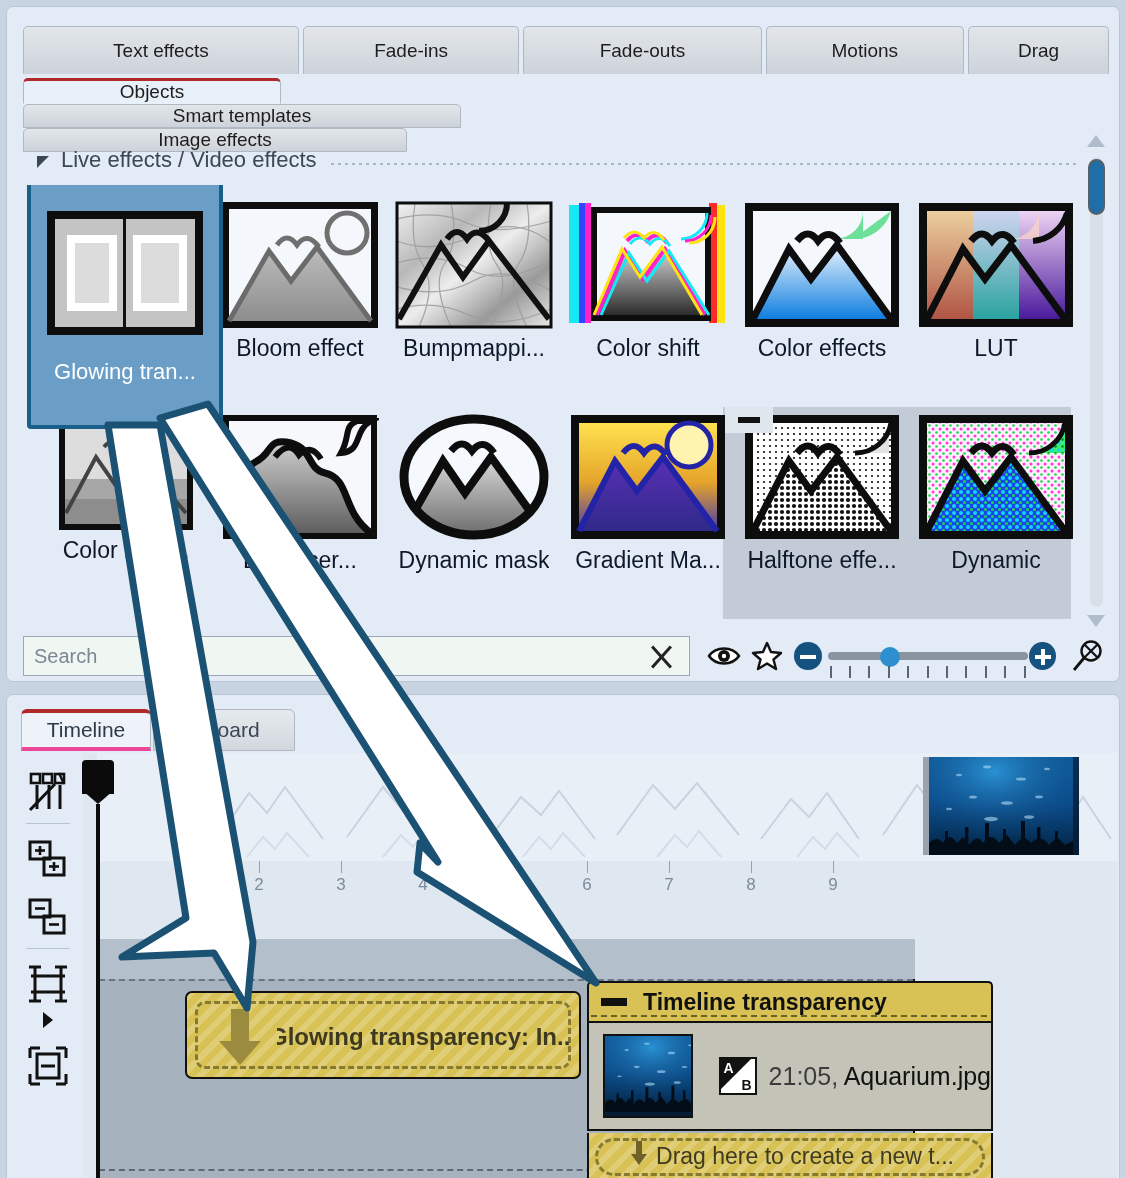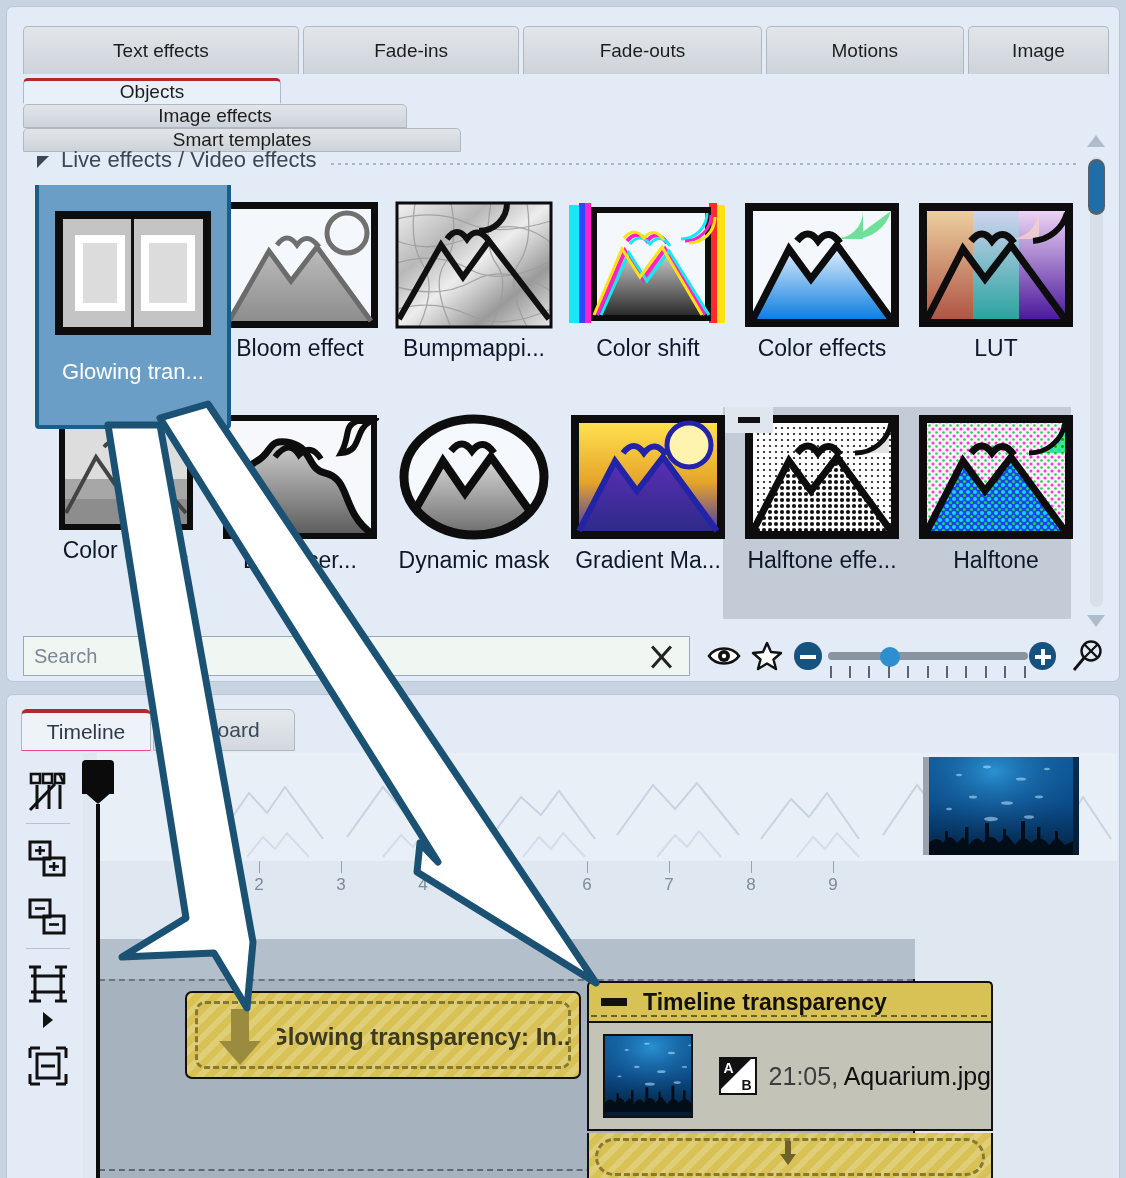--- a/index.html
+++ b/index.html
@@ -118,21 +118,21 @@
     background:#e3ebf6;border:1px solid #b9c6d6;border-top-left-radius:7px;border-top-right-radius:7px;
     box-sizing:border-box;
   }
   .tl-tabs{position:absolute;left:14px;top:14px;display:flex;}
   .tl-tab{
     background:linear-gradient(#e6eaee,#d2d8de);border:1px solid #b0b8c2;
     border-top-left-radius:6px;border-top-right-radius:6px;
     height:42px;display:flex;align-items:center;justify-content:center;
     font-size:21px;color:#3b4754;box-sizing:border-box;margin-right:2px;
   }
-  .tl-tab.active{background:#eef3f9;border-top:4px solid #b02a2a;border-bottom:1px solid #ec4899;color:#2d3a48;}
+  .tl-tab.active{background:#eef3f9;border-top:4px solid #b02a2a;border-bottom:4px solid #ec4899;color:#2d3a48;}
 
   .tl-toolbar{position:absolute;left:10px;top:62px;width:62px;height:430px;
     background:#e3ebf6;display:flex;flex-direction:column;align-items:center;}
   .tlicon{width:46px;height:46px;margin-top:12px;display:flex;align-items:center;justify-content:center;}
   .tlsep{width:44px;height:1px;background:#b6c2d0;margin-top:8px;}
 
   .tl-body{position:absolute;left:76px;top:58px;width:1034px;height:436px;background:#dfe7f1;overflow:hidden;}
 
   .tl-track-preview{position:absolute;left:14px;top:0;width:1020px;height:108px;background:#e9eff7;overflow:hidden;}
   .tl-thumb{position:absolute;left:826px;top:4px;width:150px;height:98px;
@@ -222,52 +222,52 @@
       <div class="tab-top" style="width:218px">
           <span>Fade-ins</span>
         </div>
       <div class="tab-top" style="width:240px">
           <span>Fade-outs</span>
         </div>
       <div class="tab-top" style="width:200px">
           <span>Motions</span>
         </div>
       <div class="tab-top" style="width:142px">
-          <span>Image</span>
+          <span>Drag</span>
         </div>
     </div>
 
     <div class="tabrow-bottom">
       <div class="tab-sec active" style="width:258px">
           <span>Objects</span>
         </div>
+      <div class="tab-sec" style="width:438px">
+          <span>Smart templates</span>
+        </div>
       <div class="tab-sec" style="width:384px">
           <span>Image effects</span>
-        </div>
-      <div class="tab-sec" style="width:438px">
-          <span>Smart templates</span>
         </div>
     </div>
 
     <div class="section-hdr">
       <div class="tri"></div>
       <div class="section-title">Live effects / Video effects</div>
       <div class="dots"></div>
     </div>
 
     <div class="grid-wrap">
 
       <div style="position:absolute;left:700px;top:222px;width:348px;height:212px;background:#c3ccd6;"></div>
       <div class="minusbadge" style="left:702px;top:222px;">
           <i></i>
         </div>
 
       <div class="grid-row" style="top:0px;">
 
-        <div class="cell selected" style="left:12px;top:-6px;">
+        <div class="cell selected" style="left:4px;top:-6px;">
           <div class="thumb">
             <svg viewBox="0 0 160 128" width="160" height="128">
               <rect x="2" y="2" width="156" height="124" fill="#0d0d0d"></rect>
               <rect x="10" y="10" width="140" height="108" fill="#c4c4c4"></rect>
               <rect x="78" y="10" width="3" height="108" fill="#111"></rect>
               <rect x="22" y="26" width="50" height="76" fill="#fff"></rect>
               <rect x="30" y="34" width="34" height="60" fill="#dcdcdc"></rect>
               <rect x="88" y="26" width="54" height="76" fill="#fff"></rect>
               <rect x="96" y="34" width="38" height="60" fill="#dcdcdc"></rect>
             </svg>
@@ -546,21 +546,21 @@
               </defs>
               <rect x="2" y="2" width="154" height="124" fill="#0d0d0d"></rect>
               <rect x="10" y="10" width="138" height="108" fill="url(#cdots)"></rect>
               <path d="M10 118 L46 48 L68 78 L94 44 L148 118 Z" fill="url(#bdots)"></path>
               <path d="M148 10 a36 36 0 0 1 -36 30 L148 40 Z" fill="url(#gdots)"></path>
               <path d="M10 118 L46 48 L68 78 L94 44 L148 118" fill="none" stroke="#0d0d0d" stroke-width="7"></path>
               <path d="M54 40 q11 -14 21 0 q11 -14 22 2" fill="none" stroke="#0d0d0d" stroke-width="7"></path>
               <path d="M148 10 a36 36 0 0 1 -36 30" fill="none" stroke="#0d0d0d" stroke-width="5"></path>
             </svg>
           </div>
-          <div class="cap">Halftone</div>
+          <div class="cap">Dynamic</div>
         </div>
       </div>
     </div>
 
     <div class="vscroll">
       <div class="up"></div>
       <div class="track"></div>
       <div class="thumbv"></div>
       <div class="dn"></div>
     </div>
@@ -842,20 +842,21 @@
         </div>
 
         <div class="dragbox">
           <div class="inner"></div>
           <div class="txt">
             <span class="da">
               <svg width="18" height="26" viewBox="0 0 18 26">
                   <path d="M6 1 L12 1 L12 14 L17 14 L9 25 L1 14 L6 14 Z" fill="#6e6228"></path>
                 </svg>
             </span>
+            <span>Drag here to create a new t...</span>
           </div>
         </div>
       </div>
 
       <div class="bottomdash"></div>
     </div>
   </div>
 
   <div class="playhead">
     <div class="head"></div>

